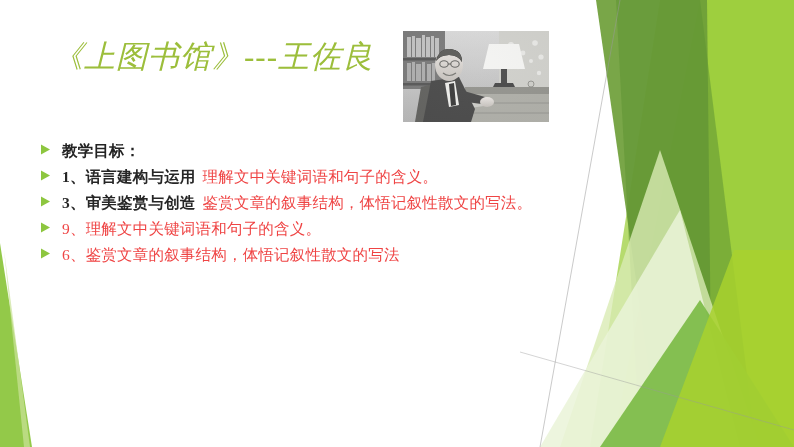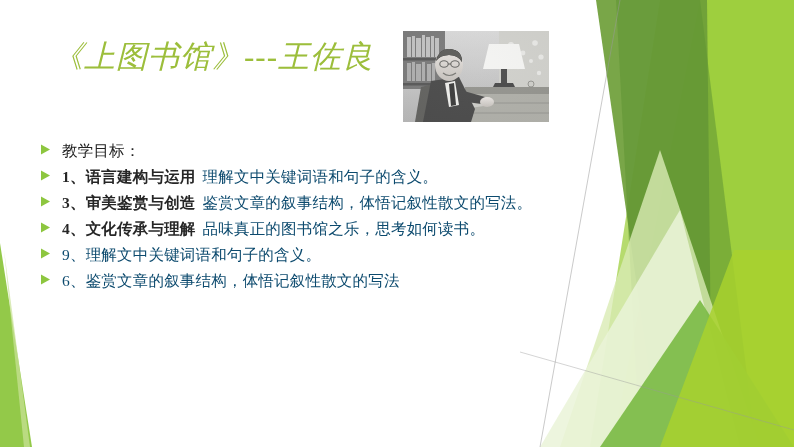--- a/index.html
+++ b/index.html
@@ -81,24 +81,24 @@
     color: #3a3a3a;
     letter-spacing: 0.2px;
   }
   .bullet-text .lead {
     font-weight: bold;
     color: #262626;
     margin-top: 31px;
   }
   .bullet-text .rest {
     font-weight: 400;
-    color: #0c4a6e;
+    color: #ef4444;
   }
   .bullet-text .heading {
-    font-weight: normal;
+    font-weight: bold;
     color: #232323;
   }
   .gap { display: inline-block; width: 7px; }
 </style>
 </head>
 <body>
 
 <div id="slide">
 
   <svg id="bg-decor" viewBox="0 0 794 447" width="794" height="447" xmlns="http://www.w3.org/2000/svg">
@@ -254,30 +254,20 @@
       <span class="bullet-mark">
         <svg width="11" height="11" viewBox="0 0 11 11">
             <polygon points="1,0.5 10,5.5 1,10.5" fill="#8DC63F"></polygon>
           </svg>
       </span>
       <span class="bullet-text">
         <span class="lead">3、审美鉴赏与创造</span><span class="gap"></span><span class="rest">鉴赏文章的叙事结构，体悟记叙性散文的写法。</span>
       </span>
     </div>
 
-    <div class="bullet-row">
-      <span class="bullet-mark">
-        <svg width="11" height="11" viewBox="0 0 11 11">
-            <polygon points="1,0.5 10,5.5 1,10.5" fill="#8DC63F"></polygon>
-          </svg>
-      </span>
-      <span class="bullet-text">
-        <span class="lead">4、文化传承与理解</span><span class="gap"></span><span class="rest">品味真正的图书馆之乐，思考如何读书。</span>
-      </span>
-    </div>
 
 
     <div class="bullet-row">
       <span class="bullet-mark">
         <svg width="11" height="11" viewBox="0 0 11 11">
             <polygon points="1,0.5 10,5.5 1,10.5" fill="#8DC63F"></polygon>
           </svg>
       </span>
       <span class="bullet-text">
         <span class="rest">9、理解文中关键词语和句子的含义。</span>

